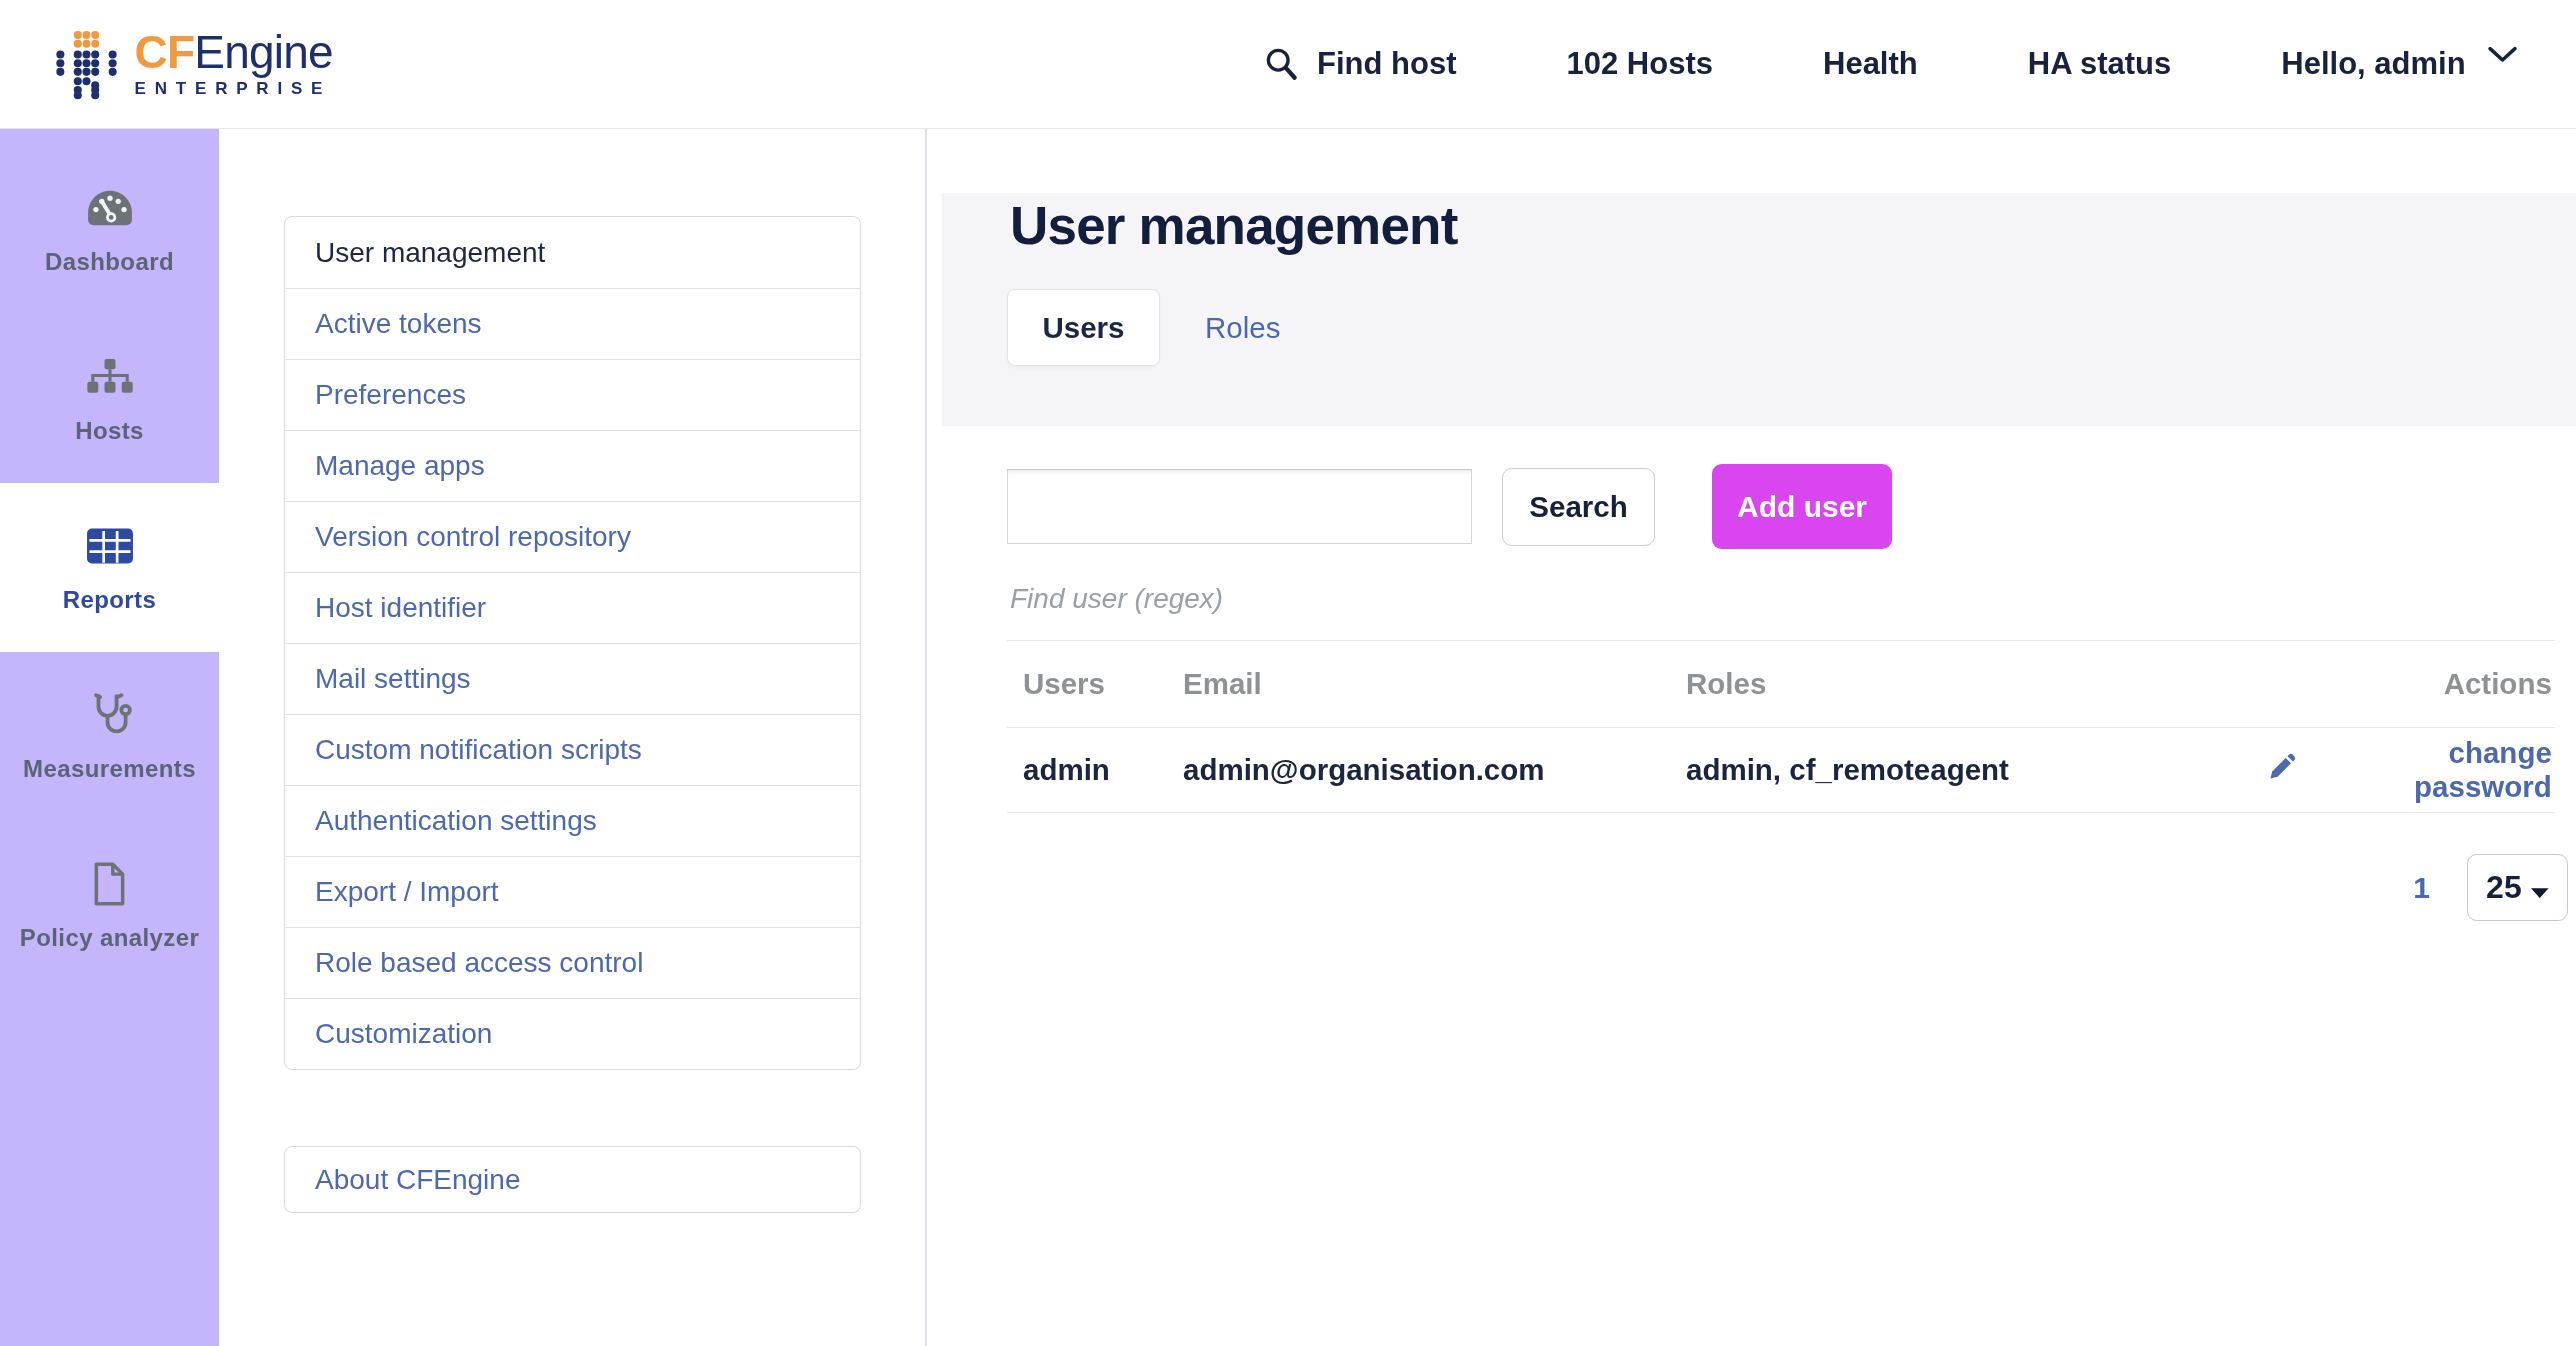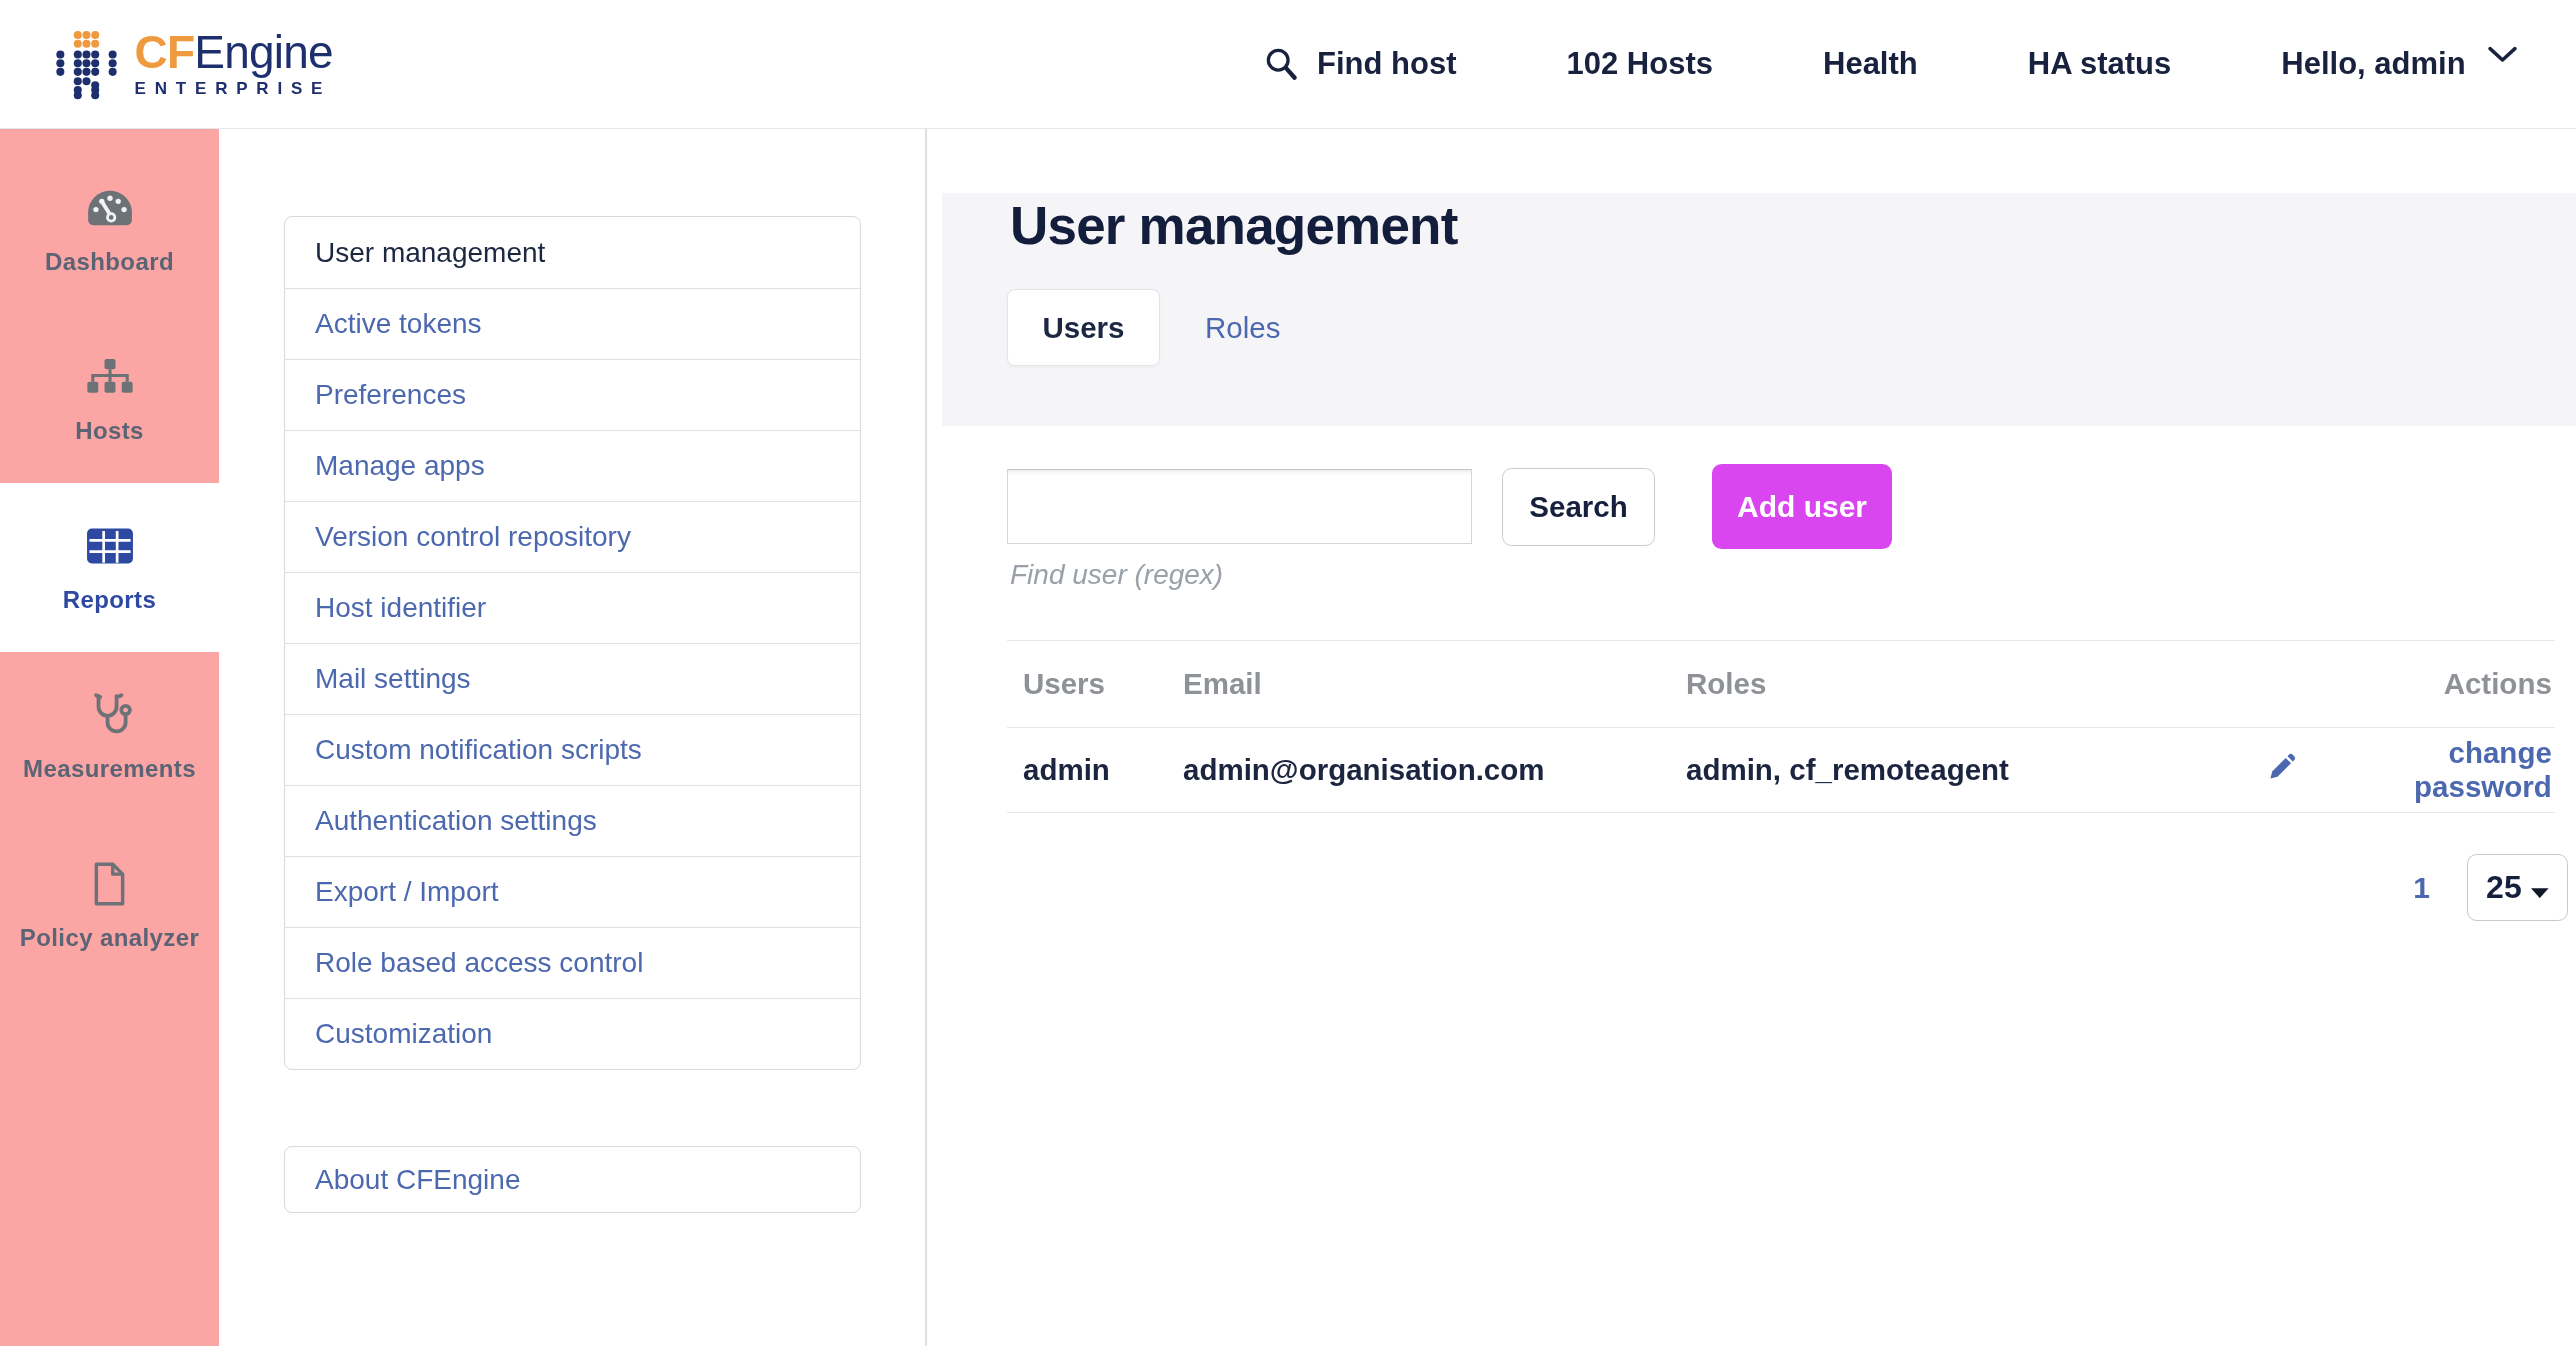--- a/index.html
+++ b/index.html
@@ -20,21 +20,21 @@
   .logo-sub { margin-top:4.8px; font-size:17px; font-weight:600; letter-spacing:8.8px;
     color:#1e2f6e; }
   .topnav { display:flex; align-items:center; column-gap:110px; }
   .nav-item { display:flex; font-size:31px; font-weight:700;
     color:#18223f; cursor:pointer; white-space:nowrap; }
   .nav-item .mag { margin-right:17.6px; display:flex; }
   .nav-item .chev { margin-left:22.4px; display:flex; }
 
   
   .sidebar { position:absolute; left:0; top:129px; width:219px; bottom:0;
-    background:#fca5a5; padding-top:16px; }
+    background:#c4b5fd; padding-top:16px; }
   .side-item { height:169px; display:flex; flex-direction:column; align-items:center;
     justify-content:center; cursor:pointer; }
   .side-item .s-icon { height:51px; display:flex; align-items:center; justify-content:center;
     margin-bottom:14.4px; }
   .side-item .s-label { font-size:24px; font-weight:700; color:#5b6474; letter-spacing:0.4px; }
   .side-item.active { background:#fff; }
   .side-item.active .s-label { color:#2d49a2; }
 
   
   .panel-divider { position:absolute; left:925px; top:129px; width:2.4px; bottom:0;
@@ -67,21 +67,21 @@
   .search-input { width:465px; height:75px; background:#fff; border:1.6px solid #d3d6db;
     border-top-color:#c3c6cb; box-shadow:inset 0 5.6px 5.6px -4px rgba(0,0,0,0.10);
     font-size:29px; padding:0 19px; font-family:"Liberation Sans", sans-serif;
     color:#1b2540; outline:none; }
   .search-btn { margin-left:30px; width:153px; height:78px; background:#fff;
     border:1.6px solid #c9ccd1; border-radius:9.6px; font-size:29.5px; font-weight:600;
     color:#16203d; cursor:pointer; font-family:"Liberation Sans", sans-serif; }
   .add-btn { margin-left:57px; width:180px; height:85px; background:#d946ef; color:#fff;
     border:none; border-radius:9.6px; font-size:30px; font-weight:700; cursor:pointer;
     font-family:"Liberation Sans", sans-serif; }
-  .search-hint { position:absolute; left:81px; top:430px; font-size:28px; font-style:italic;
+  .search-hint { position:absolute; left:81px; top:454px; font-size:28px; font-style:italic;
     color:#9aa0a8; }
 
   .users-table { position:absolute; left:78px; top:511px; width:1548px; }
   .t-row { display:flex; align-items:center; }
   .t-head { height:88px; border-top:1.6px solid #e5e7eb; border-bottom:1.6px solid #e5e7eb;
     color:#8e9297; font-weight:700; font-size:29.5px; }
   .t-data { height:85px; border-bottom:1.6px solid #e5e7eb; color:#1b2540; font-weight:600;
     font-size:29.5px; }
   .c1 { width:176px; padding-left:16px; }
   .c2 { width:503px; }

